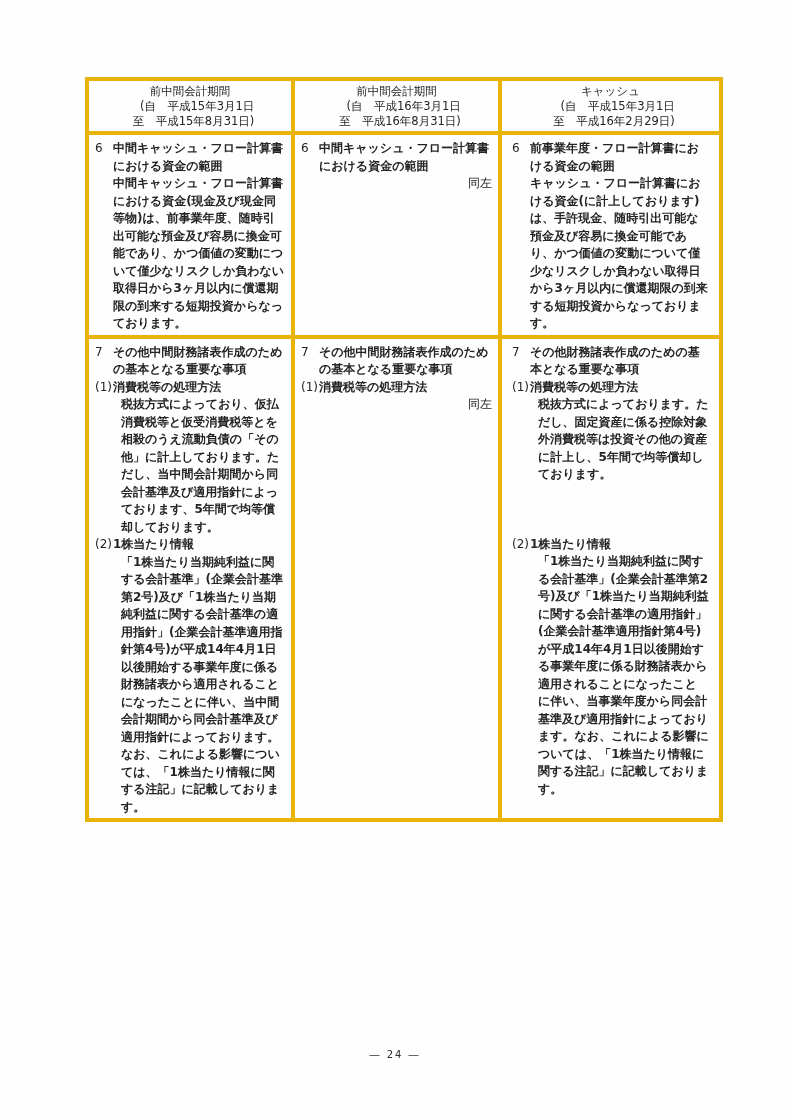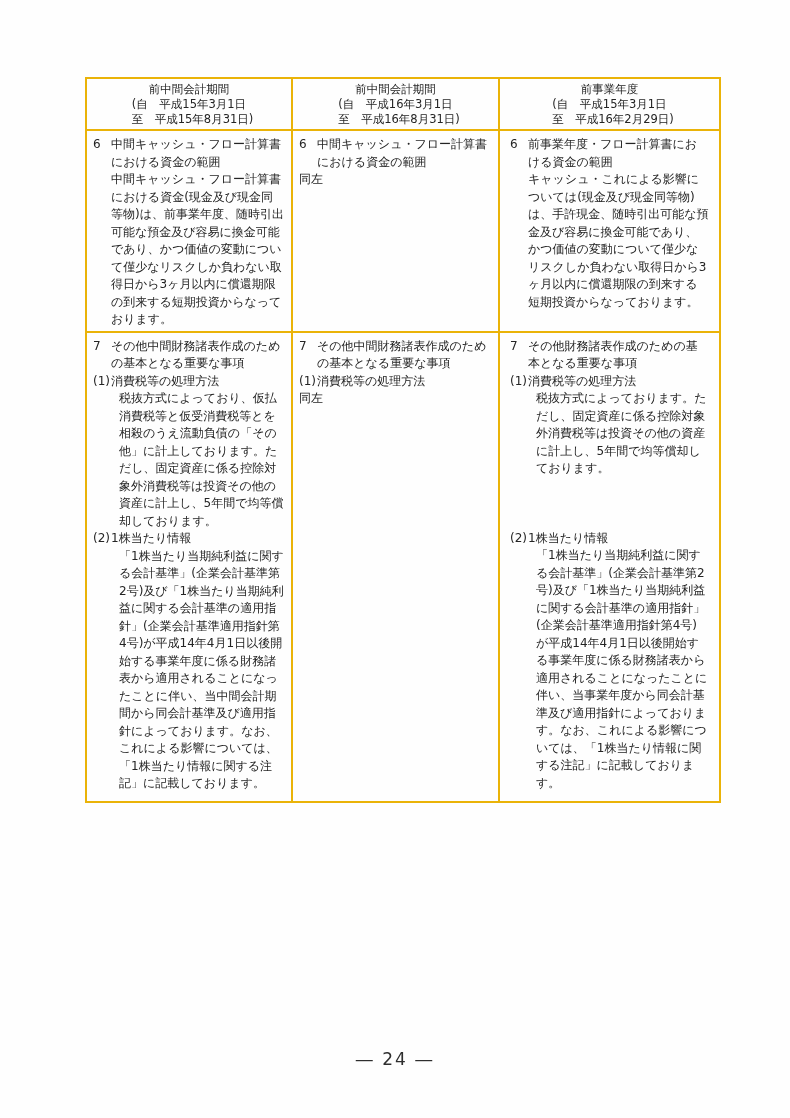--- a/index.html
+++ b/index.html
@@ -21,53 +21,53 @@
     border-collapse: collapse;
     table-layout: fixed;
     border: 2px solid #333333;
     font-size: 12px;
     line-height: 17.5px;
   }
   col.c1 { width: 206px; }
   col.c2 { width: 207px; }
   col.c3 { width: 221px; }
   th, td {
-    border: 2px solid #eab308;
+    border: 4px solid #eab308;
     vertical-align: top;
     box-sizing: border-box;
     font-weight: normal;
   }
   th {
     height: 50px;
     padding: 3px 4px 2px 4px;
     text-align: center;
     font-size: 11.5px;
     line-height: 15px;
   }
-  .hdr-dates { display: inline-block; text-align: center; }
+  .hdr-dates { display: inline-block; text-align: right; }
   .hdr-to { padding-left: 7px; }
   td {
     padding: 5px 6px 2px 6px;
     text-align: left;
   }
   td.col3 { padding-left: 10px; padding-right: 10px; }
   tr.r6 td { height: 197px; }
   tr.r7 td { height: 470px; }
   .blk { display: flex; }
   .mk { width: 18px; flex: 0 0 18px; }
-  .ct { flex: 1; min-width: 0; }
+  .ct { flex: 1; min-width: 0; font-weight: bold; }
   .ct div, .center { word-break: break-all; }
   .sub-body { padding-left: 8px; }
-  .center { text-align: left; }
+  .center { text-align: right; }
   .sub2-gap { margin-top: 52px; }
   .pageno {
     position: absolute; top: 1049px; left: 0;
     width: 100%;
     text-align: center;
-    font-size: 17px;
+    font-size: 10px;
     color: #2e2e2e;
     letter-spacing: 2px;
   }
 </style>
 </head>
 <body>
 
 <div class="page">
 
   <table class="doc">
@@ -86,21 +86,21 @@
           </div>
         </th>
         <th>
           <div>前中間会計期間</div>
           <div class="hdr-dates">
             <div>(自　平成16年3月1日</div>
             <div class="hdr-to">至　平成16年8月31日)</div>
           </div>
         </th>
         <th>
-          <div>前事業年度</div>
+          <div>キャッシュ</div>
           <div class="hdr-dates">
             <div>(自　平成15年3月1日</div>
             <div class="hdr-to">至　平成16年2月29日)</div>
           </div>
         </th>
       </tr>
     </thead>
     <tbody>
       <tr class="r6">
         <td>
@@ -119,36 +119,36 @@
               <div>中間キャッシュ・フロー計算書における資金の範囲</div>
             </div>
           </div>
           <div class="center">同左</div>
         </td>
         <td class="col3">
           <div class="blk">
             <span class="mk">6</span>
             <div class="ct">
               <div>前事業年度・フロー計算書における資金の範囲</div>
-              <div>キャッシュ・これによる影響については(現金及び現金同等物)は、手許現金、随時引出可能な預金及び容易に換金可能であり、かつ価値の変動について僅少なリスクしか負わない取得日から3ヶ月以内に償還期限の到来する短期投資からなっております。</div>
+              <div>キャッシュ・フロー計算書における資金(に計上しております)は、手許現金、随時引出可能な預金及び容易に換金可能であり、かつ価値の変動について僅少なリスクしか負わない取得日から3ヶ月以内に償還期限の到来する短期投資からなっております。</div>
             </div>
           </div>
         </td>
       </tr>
       <tr class="r7">
         <td>
           <div class="blk">
             <span class="mk">7</span>
             <div class="ct">その他中間財務諸表作成のための基本となる重要な事項</div>
           </div>
           <div class="blk">
             <span class="mk">(1)</span>
             <div class="ct">
               <div>消費税等の処理方法</div>
-              <div class="sub-body">税抜方式によっており、仮払消費税等と仮受消費税等とを相殺のうえ流動負債の「その他」に計上しております。ただし、固定資産に係る控除対象外消費税等は投資その他の資産に計上し、5年間で均等償却しております。</div>
+              <div class="sub-body">税抜方式によっており、仮払消費税等と仮受消費税等とを相殺のうえ流動負債の「その他」に計上しております。ただし、当中間会計期間から同会計基準及び適用指針によっております、5年間で均等償却しております。</div>
             </div>
           </div>
           <div class="blk">
             <span class="mk">(2)</span>
             <div class="ct">
               <div>1株当たり情報</div>
               <div class="sub-body">「1株当たり当期純利益に関する会計基準」(企業会計基準第2号)及び「1株当たり当期純利益に関する会計基準の適用指針」(企業会計基準適用指針第4号)が平成14年4月1日以後開始する事業年度に係る財務諸表から適用されることになったことに伴い、当中間会計期間から同会計基準及び適用指針によっております。なお、これによる影響については、「1株当たり情報に関する注記」に記載しております。</div>
             </div>
           </div>
         </td>

